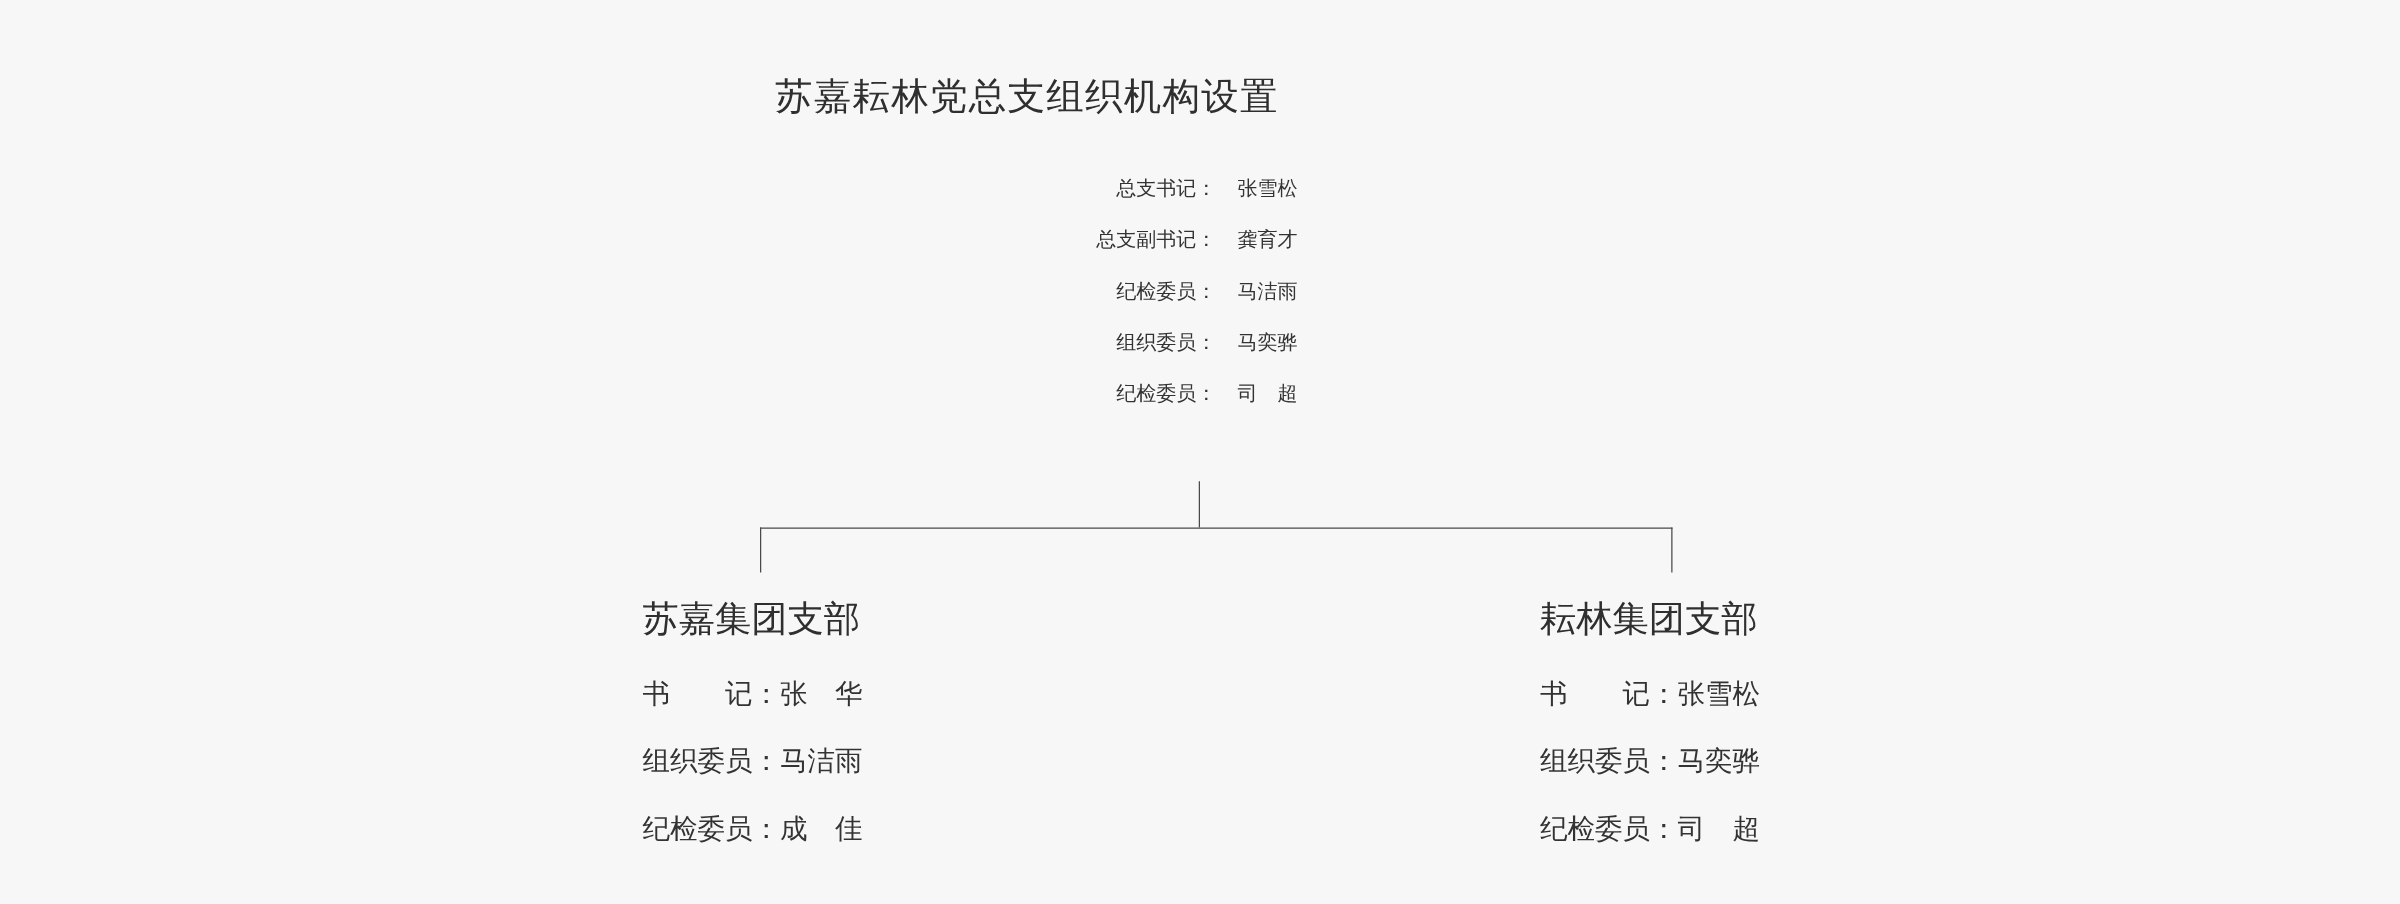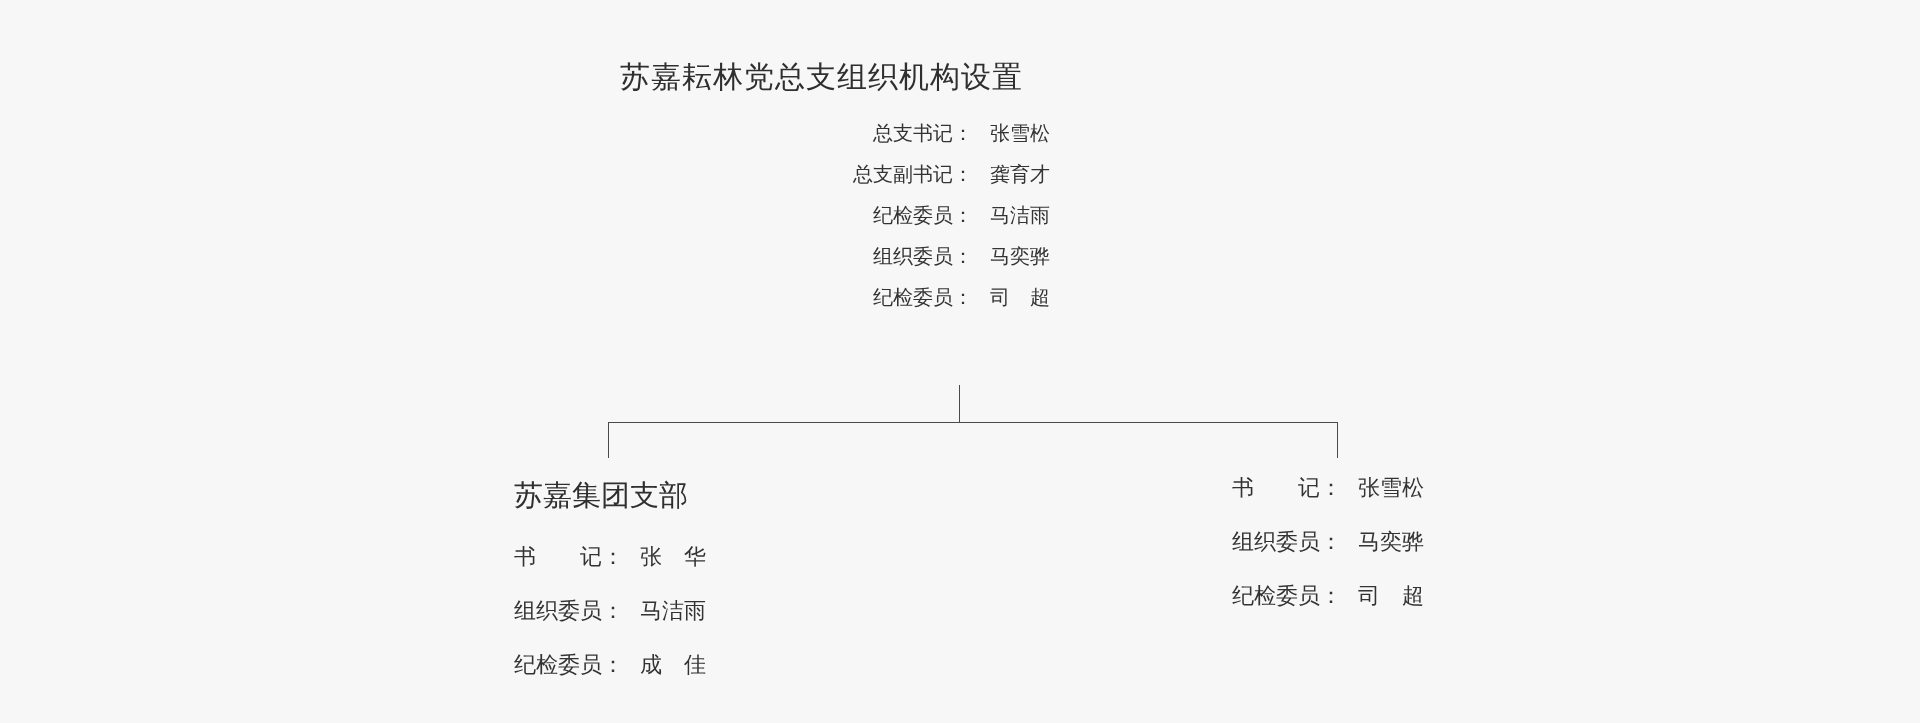--- a/index.html
+++ b/index.html
@@ -5,45 +5,45 @@
   html, body {
     margin: 0;
     padding: 0;
     background: #f7f7f7;
   }
   .canvas {
     position: relative;
     width: 1643px;
     height: 723px;
     background: #f7f7f7;
-    font-family: Liberation Serif, serif;
+    font-family: Liberation Mono, monospace;
     color: #333333;
     overflow: hidden;
   }
   .page-title {
     position: absolute;
     top: 57px;
     left: 0;
     width: 100%;
     text-align: center;
     font-size: 30px;
     font-weight: 500;
     letter-spacing: 1px;
     color: #2f2f2f;
   }
   
   .officers {
     position: absolute;
-    top: 121px;
+    top: 140px;
     left: 803px;
     display: grid;
     grid-template-columns: 170px auto;
     column-gap: 9px;
     row-gap: 30px;
-    font-size: 20px;
+    font-size: 16px;
     line-height: 24px;
     gap: 17px;
   }
   .officers .label {
     text-align: right;
     white-space: pre;
   }
   .officers .name {
     text-align: left;
     white-space: pre;
@@ -66,21 +66,21 @@
   .branch.right { left: 1232px; }
   .branch-title {
     font-size: 29px;
     font-weight: 500;
     color: #2f2f2f;
     margin: 0 0 29px 0;
     white-space: pre;
   }
   .branch-row {
     display: flex;
-    gap: 16px;
+    gap: 0;
     font-size: 22px;
     line-height: 24px;
     margin-bottom: 30px;
     white-space: pre;
     align-items: center;
   }
   .branch-row:last-child { margin-bottom: 0; }
 </style>
 </head>
 <body>
@@ -117,20 +117,21 @@
       <span class="label">组织委员：</span>
       <span class="name">马洁雨</span>
     </div>
     <div class="branch-row">
       <span class="label">纪检委员：</span>
       <span class="name">成　佳</span>
     </div>
   </div>
 
   <div class="branch right">
+    <div class="branch-title">耘林集团支部</div>
     <div class="branch-row">
       <span class="label">书　　记：</span>
       <span class="name">张雪松</span>
     </div>
     <div class="branch-row">
       <span class="label">组织委员：</span>
       <span class="name">马奕骅</span>
     </div>
     <div class="branch-row">
       <span class="label">纪检委员：</span>

